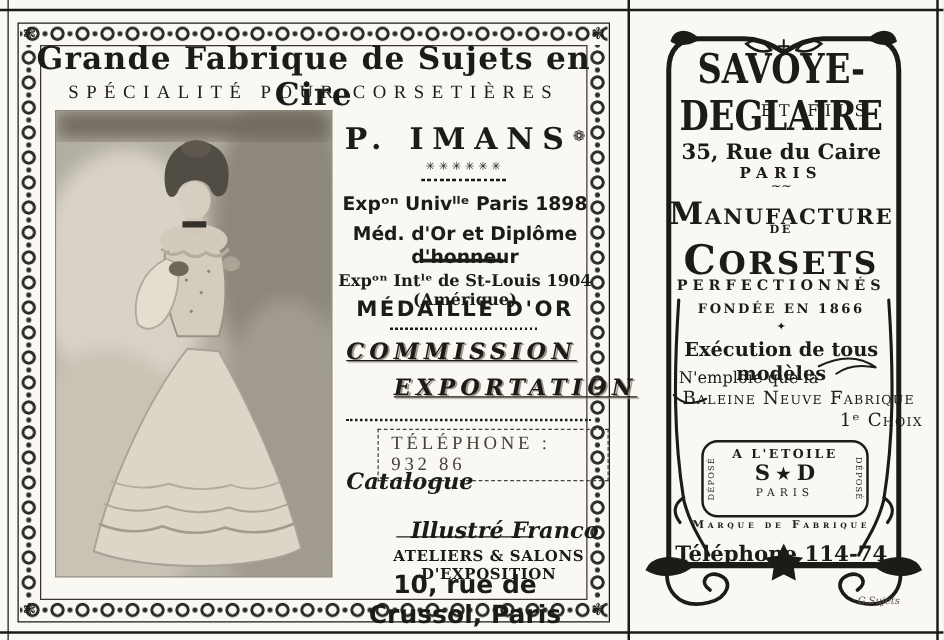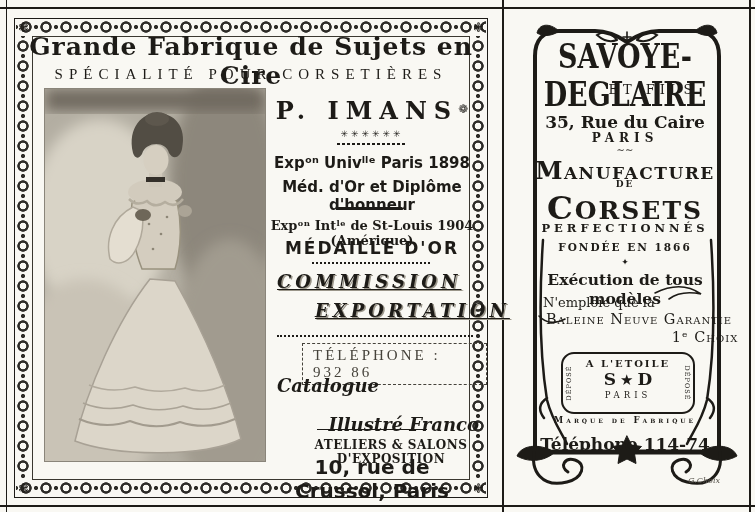--- a/index.html
+++ b/index.html
@@ -211,30 +211,30 @@
     <div class="rt raddr2 abs">PARIS</div>
     <div class="rt rsquig abs">∼∼</div>
     <div class="rt rline1 abs">MANUFACTURE</div>
     <div class="rt rline2 abs">DE</div>
     <div class="rt rline3 abs">CORSETS</div>
     <div class="rt rline4 abs">PERFECTIONNÉS</div>
     <div class="rt rfound abs">FONDÉE EN 1866</div>
     <div class="rt rorn abs">✦</div>
     <div class="rt rmodels abs">Exécution de tous modèles</div>
     <div class="rt rclaim1 abs">N'emploie que la</div>
-    <div class="rt rclaim2 abs">Baleine Neuve Garantie</div>
+    <div class="rt rclaim2 abs">Baleine Neuve Fabrique</div>
     <div class="rt rclaim3 abs">1ᵉ Choix</div>
 
     <div class="badge">
       <div class="deposed l">DÉPOSÉ</div>
       <div class="deposed r">DÉPOSÉ</div>
       <div class="badge-top">A L'ETOILE</div>
       <div class="badge-mid">
         <span>S</span><span class="star">★</span><span>D</span>
       </div>
       <div class="badge-bot">PARIS</div>
     </div>
 
     <div class="rt rcaption abs">Marque de Fabrique</div>
     <div class="rt rtel abs">Téléphone 114-74</div>
-    <div class="rsig">G.Choix</div>
+    <div class="rsig">G.Sujets</div>
   </div>
 </div>
 
 </body></html>

